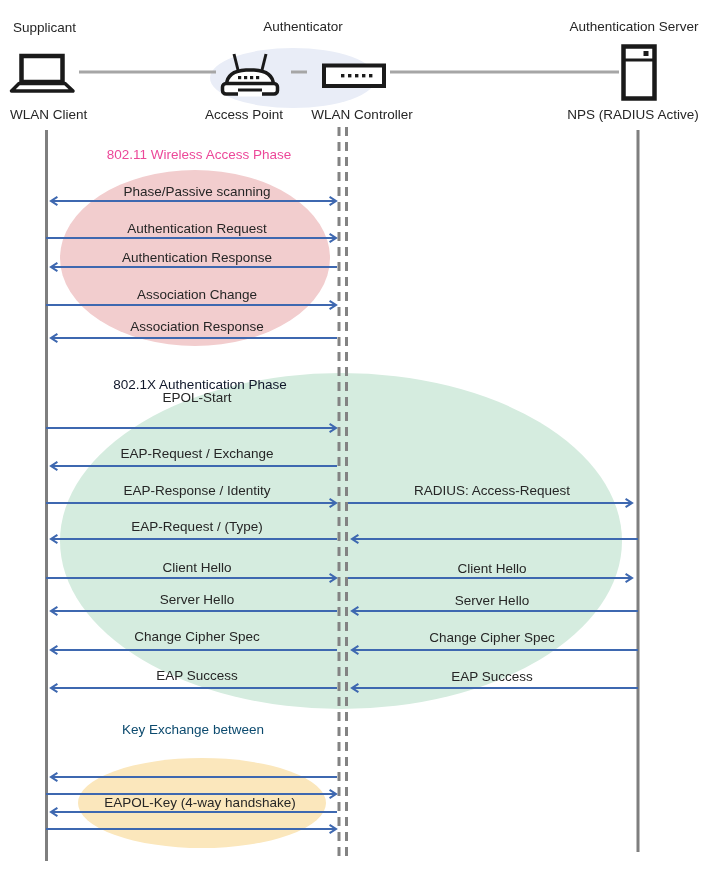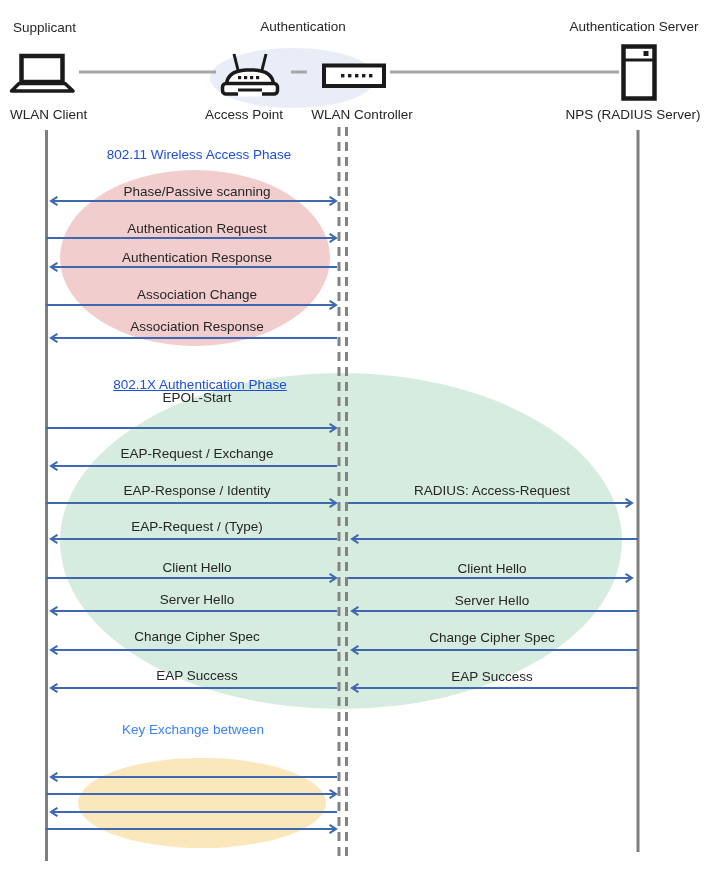--- a/index.html
+++ b/index.html
@@ -5,23 +5,23 @@
   html,body{margin:0;padding:0;background:#fff;}
   .canvas{position:relative;width:713px;height:875px;background:#fff;overflow:hidden;
           font-family:"Liberation Sans",sans-serif;color:#262626;}
   .t{position:absolute;white-space:nowrap;font-size:13.5px;line-height:1.15;}
   .ctr{transform:translateX(-50%);}
   .ellipse{position:absolute;border-radius:50%;}
   .el-lav{left:210px;top:48px;width:166px;height:60px;background:#E9EDF7;}
   .el-pink{left:60px;top:170px;width:270px;height:176px;background:#F2CDCE;}
   .el-green{left:60px;top:373px;width:562px;height:336px;background:#D5ECDF;}
   .el-gold{left:78px;top:758px;width:248px;height:90px;background:#FBE7BC;}
-  .ptitle1{color:#1d4ed8;}
-  .ptitle2{color:#1d4ed8;text-decoration:underline;}
-  .ptitle3{color:#3b82f6;}
+  .ptitle1{color:#ec4899;}
+  .ptitle2{color:#0f172a;}
+  .ptitle3{color:#0c4a6e;}
   svg.overlay{position:absolute;left:0;top:0;}
   .lbl{z-index:3;}
 </style>
 </head>
 <body>
 
 <div class="canvas">
 
   <div class="ellipse el-lav"></div>
   <div class="ellipse el-pink"></div>
@@ -109,45 +109,46 @@
       <line x1="348" y1="503" x2="632" y2="503" marker-end="url(#ah)"></line>
       <line x1="638" y1="539" x2="352" y2="539" marker-end="url(#ah)"></line>
       <line x1="348" y1="578" x2="632" y2="578" marker-end="url(#ah)"></line>
       <line x1="638" y1="611" x2="352" y2="611" marker-end="url(#ah)"></line>
       <line x1="638" y1="650" x2="352" y2="650" marker-end="url(#ah)"></line>
       <line x1="638" y1="688" x2="352" y2="688" marker-end="url(#ah)"></line>
     </g>
   </svg>
 
   <div class="t lbl" style="left:13px;top:20px">Supplicant</div>
-  <div class="t lbl ctr" style="left:303px;top:19px">Authentication</div>
+  <div class="t lbl ctr" style="left:303px;top:19px">Authenticator</div>
   <div class="t lbl ctr" style="left:634px;top:19px">Authentication Server</div>
 
   <div class="t lbl" style="left:10px;top:107px">WLAN Client</div>
   <div class="t lbl ctr" style="left:244px;top:107px">Access Point</div>
   <div class="t lbl ctr" style="left:362px;top:107px">WLAN Controller</div>
-  <div class="t lbl ctr" style="left:633px;top:107px">NPS (RADIUS Server)</div>
+  <div class="t lbl ctr" style="left:633px;top:107px">NPS (RADIUS Active)</div>
 
   <div class="t lbl ctr ptitle1" style="left:199px;top:147px">802.11 Wireless Access Phase</div>
   <div class="t lbl ctr ptitle2" style="left:200px;top:377px">802.1X Authentication Phase</div>
   <div class="t lbl ctr ptitle3" style="left:193px;top:722px">Key Exchange between</div>
 
   <div class="t lbl ctr" style="left:197px;top:184px">Phase/Passive scanning</div>
   <div class="t lbl ctr" style="left:197px;top:221px">Authentication Request</div>
   <div class="t lbl ctr" style="left:197px;top:250px">Authentication Response</div>
   <div class="t lbl ctr" style="left:197px;top:287px">Association Change</div>
   <div class="t lbl ctr" style="left:197px;top:319px">Association Response</div>
   <div class="t lbl ctr" style="left:197px;top:390px">EPOL-Start</div>
   <div class="t lbl ctr" style="left:197px;top:446px">EAP-Request / Exchange</div>
   <div class="t lbl ctr" style="left:197px;top:483px">EAP-Response / Identity</div>
   <div class="t lbl ctr" style="left:197px;top:519px">EAP-Request / (Type)</div>
   <div class="t lbl ctr" style="left:197px;top:560px">Client Hello</div>
   <div class="t lbl ctr" style="left:197px;top:592px">Server Hello</div>
   <div class="t lbl ctr" style="left:197px;top:629px">Change Cipher Spec</div>
   <div class="t lbl ctr" style="left:197px;top:668px">EAP Success</div>
+  <div class="t lbl ctr" style="left:200px;top:795px">EAPOL-Key (4-way handshake)</div>
 
   <div class="t lbl ctr" style="left:492px;top:483px">RADIUS: Access-Request</div>
   <div class="t lbl ctr" style="left:492px;top:561px">Client Hello</div>
   <div class="t lbl ctr" style="left:492px;top:593px">Server Hello</div>
   <div class="t lbl ctr" style="left:492px;top:630px">Change Cipher Spec</div>
   <div class="t lbl ctr" style="left:492px;top:669px">EAP Success</div>
 
 </div>
 
 </body></html>

